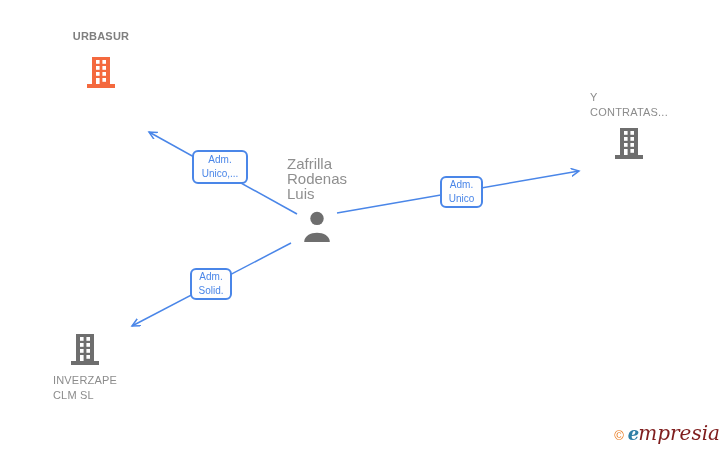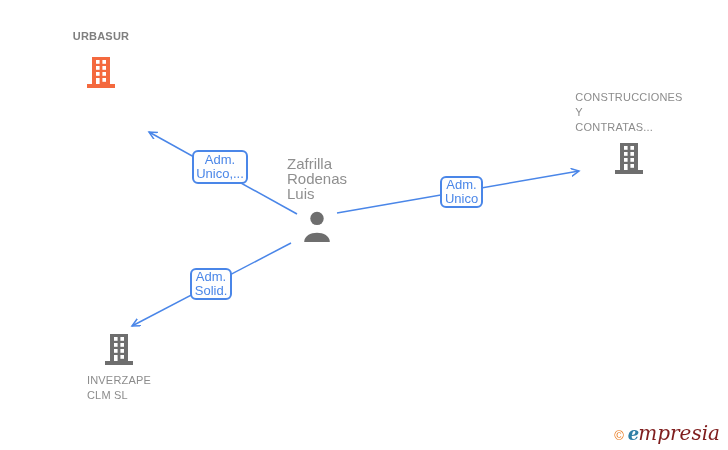--- a/index.html
+++ b/index.html
@@ -21,38 +21,38 @@
     text-align: left;
     cursor: pointer;
   }
   .clabel { color: #8c8c8c; font-size: 11px; line-height: 15px; letter-spacing: 0.2px; }
   .clabel.bold { font-weight: bold; color: #7f7f7f; }
   .person-label { color: #8f8f8f; font-size: 15px; line-height: 15px; }
 
   #node-urbasur        { left: 11px;  top: 29px;  width: 180px; }
   #node-construcciones { left: 549px; top: 90px;  width: 160px; }
   #node-person         { left: 265px; top: 156px; width: 104px; }
-  #node-inverzape      { left: 49px;  top: 334px; width: 140px; }
+  #node-inverzape      { left: 15px;  top: 334px; width: 140px; }
 
   #node-urbasur .icon        { margin-top: 13px; color: #f4693e; }
   #node-construcciones .icon { margin-top: 8px;  color: #6e6e6e; }
   #node-person .icon         { margin-top: 10px; color: #6e6e6e; }
   #node-inverzape .icon      { color: #6e6e6e; }
   #node-inverzape .clabel    { margin-top: 8px; }
 
   .icon { display: inline-block; line-height: 0; }
 
   .badge {
     position: absolute;
     box-sizing: border-box;
     border: 2px solid #4a86e8;
     border-radius: 6px;
     background: #fefefe;
     color: #4a86e8;
-    font-size: 13px;
+    font-size: 10px;
     line-height: 14px;
     display: flex;
     flex-direction: column;
     align-items: center;
     justify-content: center;
     text-align: center;
     cursor: pointer;
   }
   #badge-unico-dots { left: 192px; top: 150px; width: 56px; height: 34px; }
   #badge-unico      { left: 440px; top: 176px; width: 43px; height: 32px; }
@@ -111,21 +111,20 @@
             <rect x="16.4" y="15" width="3.6" height="3.8"></rect>
           <rect x="10" y="21" width="3.6" height="6"></rect>
             <rect x="16.4" y="21" width="3.6" height="3.8"></rect>
         </g>
       </svg>
     </span>
   </div>
 
   <div class="node" id="node-construcciones">
     <div class="clabel">
-      <div>CONSTRUCCIONES</div>
       <div>Y</div>
       <div>CONTRATAS...</div>
     </div>
     <span class="icon">
       <svg width="30" height="31" viewBox="0 0 30 31">
         <rect x="6" y="0" width="18" height="28" fill="currentColor"></rect>
         <rect x="1" y="27" width="28" height="4" fill="currentColor"></rect>
         <g fill="#ffffff">
           <rect x="10" y="3" width="3.6" height="3.8"></rect>
             <rect x="16.4" y="3" width="3.6" height="3.8"></rect>

